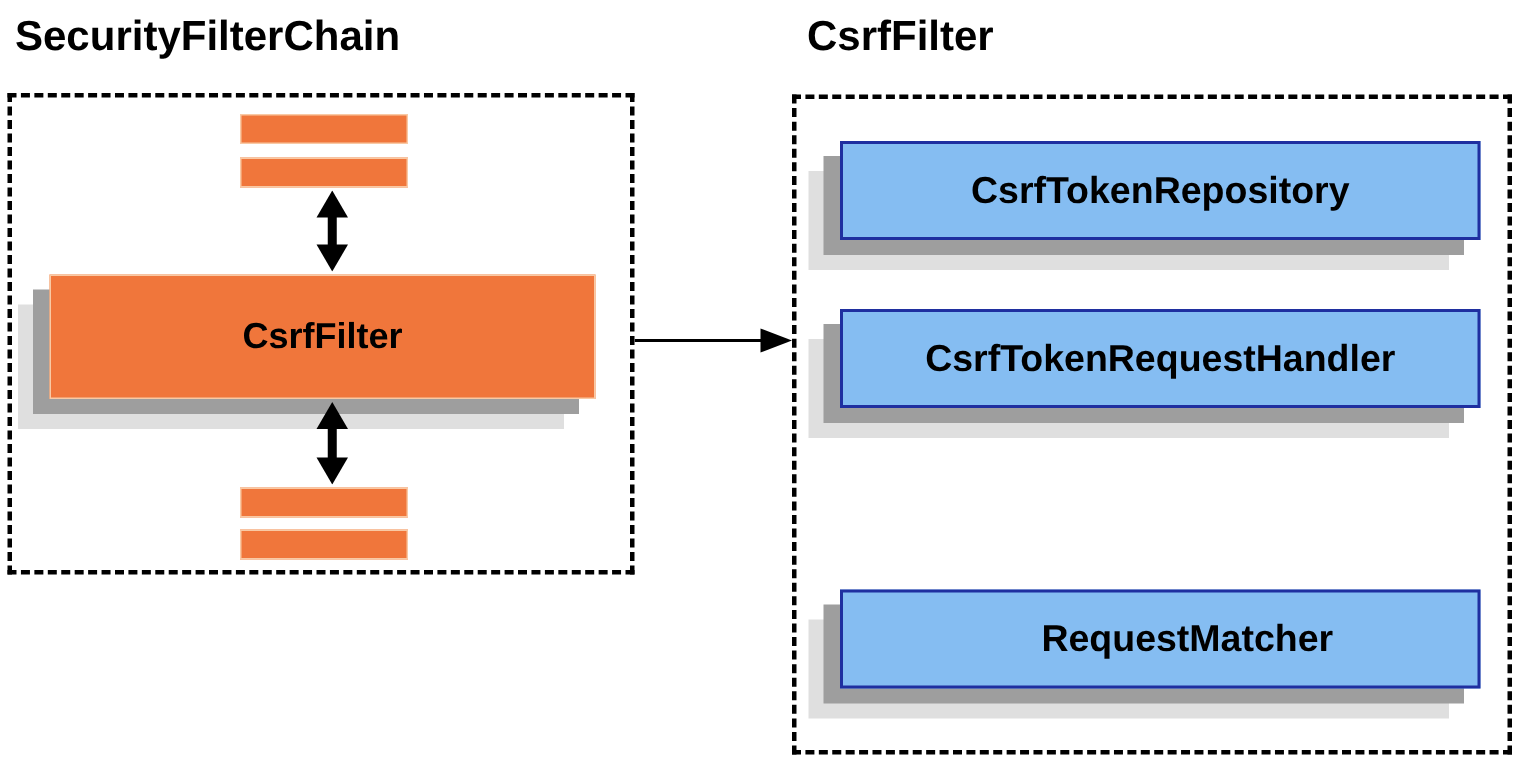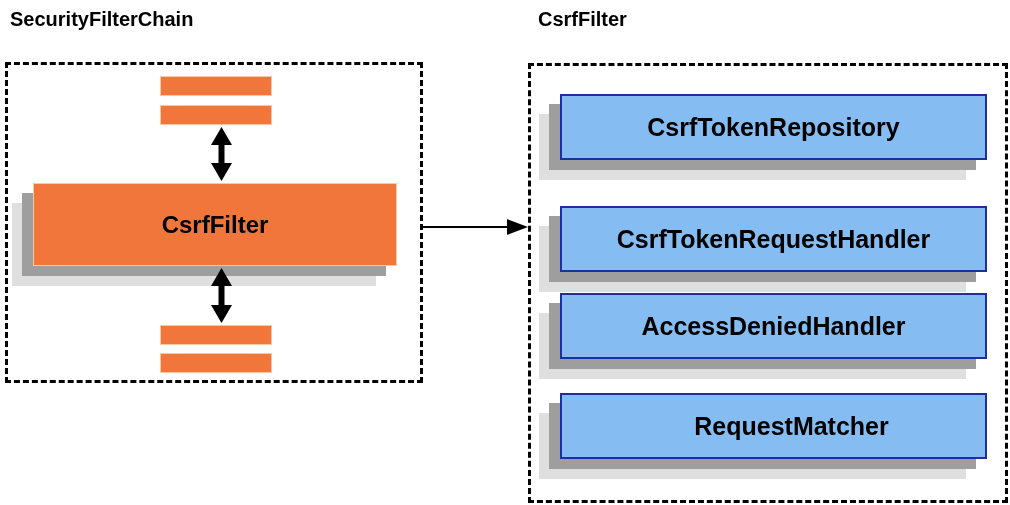--- a/index.html
+++ b/index.html
@@ -9,21 +9,21 @@
   .canvas {
     position: relative;
     width: 1010px;
     height: 505px;
     background: #ffffff;
     overflow: hidden;
   }
 
   .panel-title {
     position: absolute;
-    font-size: 20px;
+    font-size: 28px;
     font-weight: bold;
     color: #000000;
     white-space: nowrap;
   }
   .panel-title.left  { left: 10px;  top: 8px; }
   .panel-title.right { left: 538px; top: 8px; }
 
   .dashed-box {
     position: absolute;
     border: 3px dashed #000000;
@@ -130,22 +130,19 @@
   <div class="dashed-box right-group">
 
     <div class="component-box c0">
       <span>CsrfTokenRepository</span>
     </div>
 
     <div class="component-box c1">
       <span>CsrfTokenRequestHandler</span>
     </div>
 
-    <div class="component-box c2">
-      <span>AccessDeniedHandler</span>
-    </div>
 
     <div class="component-box c3">
       <span>RequestMatcher</span>
     </div>
   </div>
 
 </div>
 
 </body></html>

